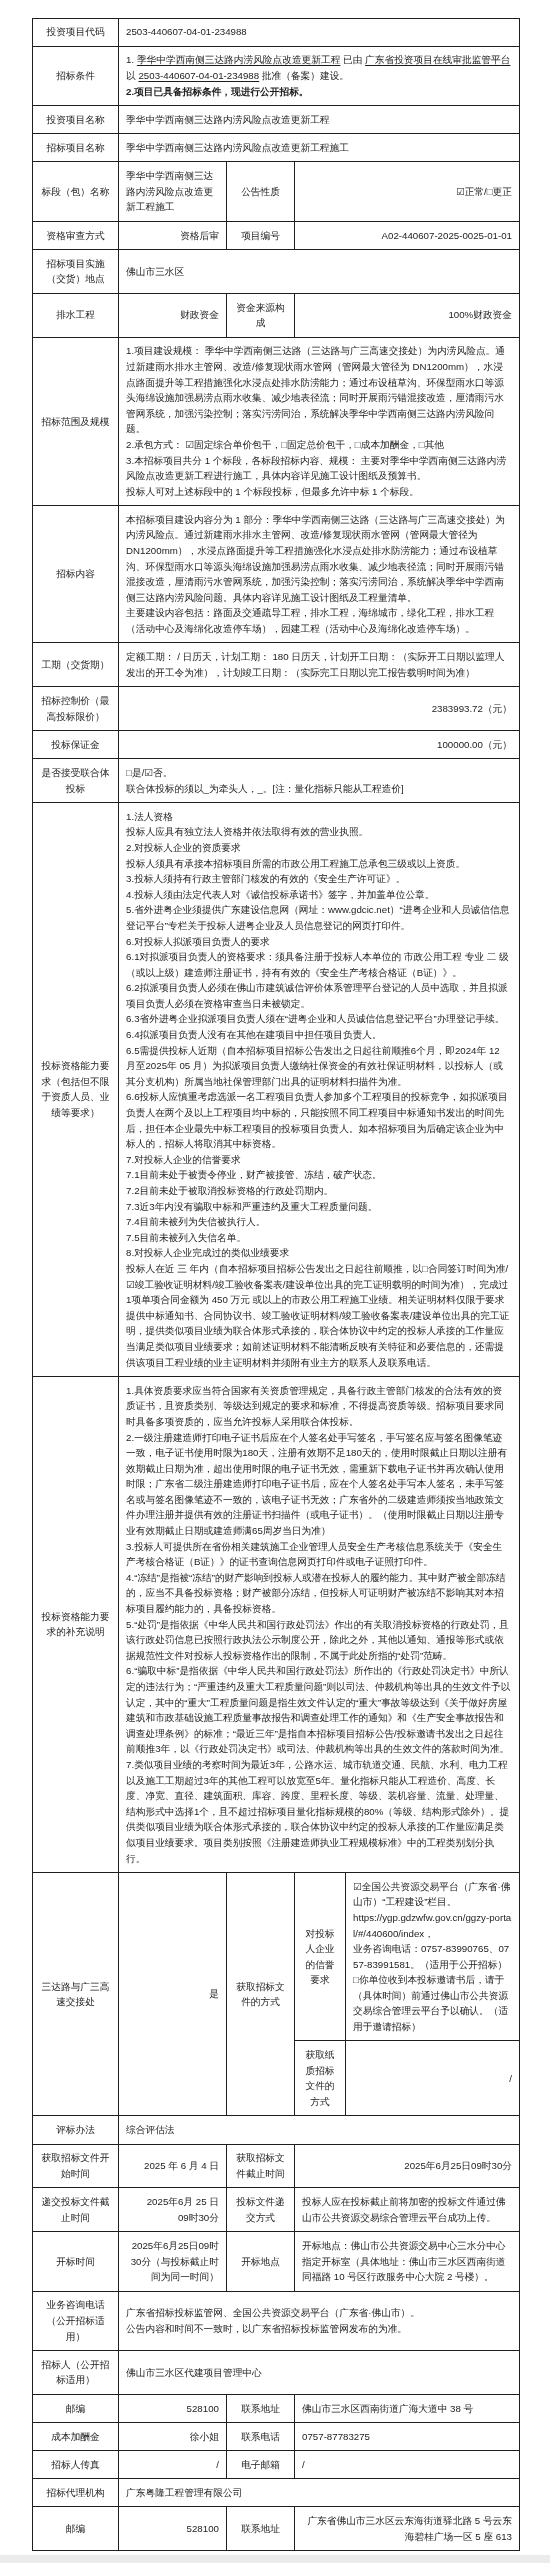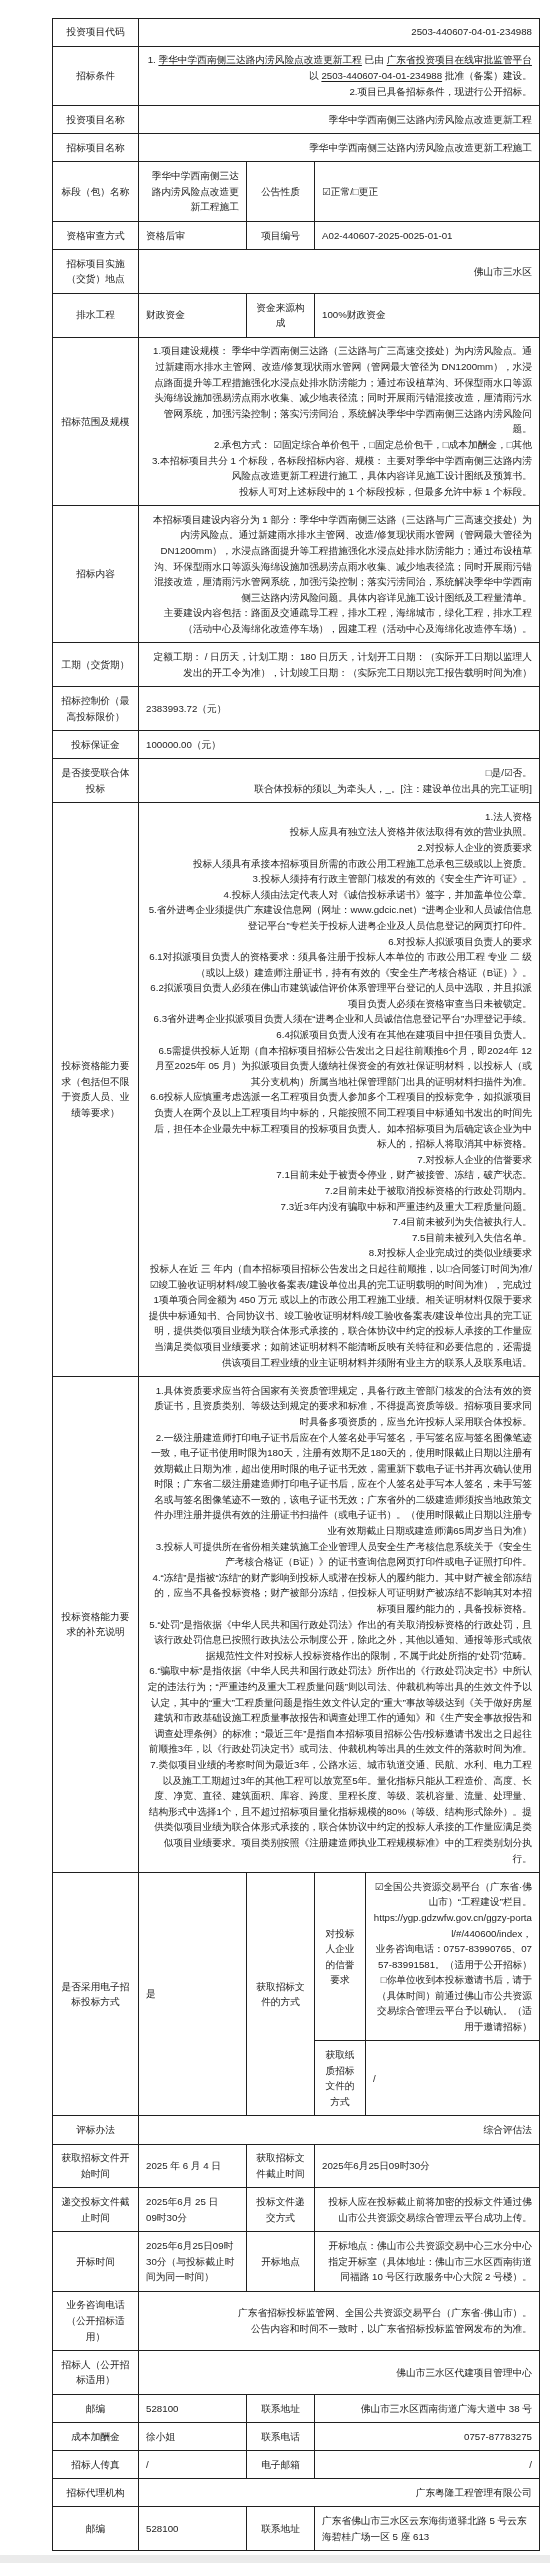--- a/index.html
+++ b/index.html
@@ -1,23 +1,23 @@
 <!DOCTYPE html>
 <html style="font-size:10.4px"><head>
 <meta charset="utf-8">
 <style>
   html,body{margin:0;padding:0;background:#ffffff;}
   body{font-family:"Liberation Sans","DejaVu Sans",sans-serif;color:#1c1c1c;}
   .page{position:relative;width:551px;min-height:2576px;background:#fff;margin:0 auto;}
-  .page-inner{padding:17.5px 0 0 32px;margin-left:20px;}
+  .page-inner{padding:17.5px 0 0 32px;}
   table.notice{border-collapse:collapse;width:487px;table-layout:fixed;}
   table.notice td{border:1.3px solid #1f1f1f;font-size:9.7px;line-height:15.6px;vertical-align:middle;padding:5.8px 7.1px;word-wrap:break-word;}
   td.lbl{text-align:center;font-size:10px;color:#222;padding:5.8px 5.2px;}
-  td.val{text-align:right;}
-  td.c{text-align:left;}
+  td.val{text-align:left;}
+  td.c{text-align:right;}
   .pre{white-space:pre-wrap;}
   .break{word-break:break-all;}
   .u{text-decoration:underline;text-underline-offset:1.9px;}
   .footer-band{position:absolute;left:0;top:2555px;width:100%;height:7.8px;background:#ebebeb;}
 </style>
 </head>
 <body>
 
 <div class="page">
   <div class="page-inner">
@@ -29,21 +29,21 @@
           <col style="width:51px">
           <col style="width:174px">
       </colgroup>
       <tbody>
         <tr>
           <td class="lbl">投资项目代码</td>
           <td class="val" colspan="4">2503-440607-04-01-234988</td>
         </tr>
         <tr>
           <td class="lbl">招标条件</td>
-          <td class="val pre" colspan="4"><span>1. </span><span class="u">季华中学西南侧三达路内涝风险点改造更新工程</span><span> 已由 </span><span class="u">广东省投资项目在线审批监管平台</span><span> 以 </span><span class="u">2503-440607-04-01-234988</span><span> 批准（备案）建设。</span><span class="pre" style="display:block;">2.项目已具备招标条件，现进行公开招标。</span></td>
+          <td class="val pre" colspan="4"><span>1. </span><span class="u">季华中学西南侧三达路内涝风险点改造更新工程</span><span> 已由 </span><span class="u">广东省投资项目在线审批监管平台</span><span> 以 </span><span class="u">2503-440607-04-01-234988</span><span> 批准（备案）建设。</span><span class="pre" style="display:block;font-weight:bold;">2.项目已具备招标条件，现进行公开招标。</span></td>
         </tr>
         <tr>
           <td class="lbl">投资项目名称</td>
           <td class="val" colspan="4">季华中学西南侧三达路内涝风险点改造更新工程</td>
         </tr>
         <tr>
           <td class="lbl">招标项目名称</td>
           <td class="val" colspan="4">季华中学西南侧三达路内涝风险点改造更新工程施工</td>
         </tr>
         <tr>
@@ -88,21 +88,21 @@
           <td class="lbl">招标控制价（最高投标限价）</td>
           <td class="val c" colspan="4">2383993.72（元）</td>
         </tr>
         <tr>
           <td class="lbl">投标保证金</td>
           <td class="val c" colspan="4">100000.00（元）</td>
         </tr>
         <tr>
           <td class="lbl">是否接受联合体投标</td>
           <td class="val pre" colspan="4">□是/☑否。
-联合体投标的须以_为牵头人，_。[注：建设单位出具的完工证明]</td>
+联合体投标的须以_为牵头人，_。[注：量化指标只能从工程造价]</td>
         </tr>
         <tr>
           <td class="lbl">投标资格能力要求（包括但不限于资质人员、业绩等要求）</td>
           <td class="val pre" colspan="4">1.法人资格
 投标人应具有独立法人资格并依法取得有效的营业执照。
 2.对投标人企业的资质要求
 投标人须具有承接本招标项目所需的市政公用工程施工总承包三级或以上资质。
 3.投标人须持有行政主管部门核发的有效的《安全生产许可证》。
 4.投标人须由法定代表人对《诚信投标承诺书》签字，并加盖单位公章。
 5.省外进粤企业须提供广东建设信息网（网址：www.gdcic.net）“进粤企业和人员诚信信息登记平台”专栏关于投标人进粤企业及人员信息登记的网页打印件。
@@ -126,21 +126,21 @@
           <td class="lbl">投标资格能力要求的补充说明</td>
           <td class="val pre" colspan="4">1.具体资质要求应当符合国家有关资质管理规定，具备行政主管部门核发的合法有效的资质证书，且资质类别、等级达到规定的要求和标准，不得提高资质等级。招标项目要求同时具备多项资质的，应当允许投标人采用联合体投标。
 2.一级注册建造师打印电子证书后应在个人签名处手写签名，手写签名应与签名图像笔迹一致，电子证书使用时限为180天，注册有效期不足180天的，使用时限截止日期以注册有效期截止日期为准，超出使用时限的电子证书无效，需重新下载电子证书并再次确认使用时限；广东省二级注册建造师打印电子证书后，应在个人签名处手写本人签名，未手写签名或与签名图像笔迹不一致的，该电子证书无效；广东省外的二级建造师须按当地政策文件办理注册并提供有效的注册证书扫描件（或电子证书）。（使用时限截止日期以注册专业有效期截止日期或建造师满65周岁当日为准）
 3.投标人可提供所在省份相关建筑施工企业管理人员安全生产考核信息系统关于《安全生产考核合格证（B证）》的证书查询信息网页打印件或电子证照打印件。
 4.“冻结”是指被“冻结”的财产影响到投标人或潜在投标人的履约能力。其中财产被全部冻结的，应当不具备投标资格；财产被部分冻结，但投标人可证明财产被冻结不影响其对本招标项目履约能力的，具备投标资格。
 5.“处罚”是指依据《中华人民共和国行政处罚法》作出的有关取消投标资格的行政处罚，且该行政处罚信息已按照行政执法公示制度公开，除此之外，其他以通知、通报等形式或依据规范性文件对投标人投标资格作出的限制，不属于此处所指的“处罚”范畴。
 6.“骗取中标”是指依据《中华人民共和国行政处罚法》所作出的《行政处罚决定书》中所认定的违法行为；“严重违约及重大工程质量问题”则以司法、仲裁机构等出具的生效文件予以认定，其中的“重大”工程质量问题是指生效文件认定的“重大”事故等级达到《关于做好房屋建筑和市政基础设施工程质量事故报告和调查处理工作的通知》和《生产安全事故报告和调查处理条例》的标准；“最近三年”是指自本招标项目招标公告/投标邀请书发出之日起往前顺推3年，以《行政处罚决定书》或司法、仲裁机构等出具的生效文件的落款时间为准。
 7.类似项目业绩的考察时间为最近3年，公路水运、城市轨道交通、民航、水利、电力工程以及施工工期超过3年的其他工程可以放宽至5年。量化指标只能从工程造价、高度、长度、净宽、直径、建筑面积、库容、跨度、里程长度、等级、装机容量、流量、处理量、结构形式中选择1个，且不超过招标项目量化指标规模的80%（等级、结构形式除外）。提供类似项目业绩为联合体形式承接的，联合体协议中约定的投标人承接的工作量应满足类似项目业绩要求。项目类别按照《注册建造师执业工程规模标准》中的工程类别划分执行。</td>
         </tr>
         <tr>
-          <td class="lbl" rowspan="2">是否采用电子招标投标方式</td>
+          <td class="lbl" rowspan="2">三达路与广三高速交接处</td>
           <td class="val c" rowspan="2">是</td>
           <td class="lbl" rowspan="2">获取招标文件的方式</td>
           <td class="lbl">对投标人企业的信誉要求</td>
           <td class="val pre break">☑全国公共资源交易平台（广东省·佛山市）“工程建设”栏目。
 https://ygp.gdzwfw.gov.cn/ggzy-portal/#/440600/index，
 业务咨询电话：0757-83990765、0757-83991581。（适用于公开招标）
 □你单位收到本投标邀请书后，请于（具体时间）前通过佛山市公共资源交易综合管理云平台予以确认。（适用于邀请招标）</td>
         </tr>
         <tr>
           <td class="lbl">获取纸质招标文件的方式</td>

